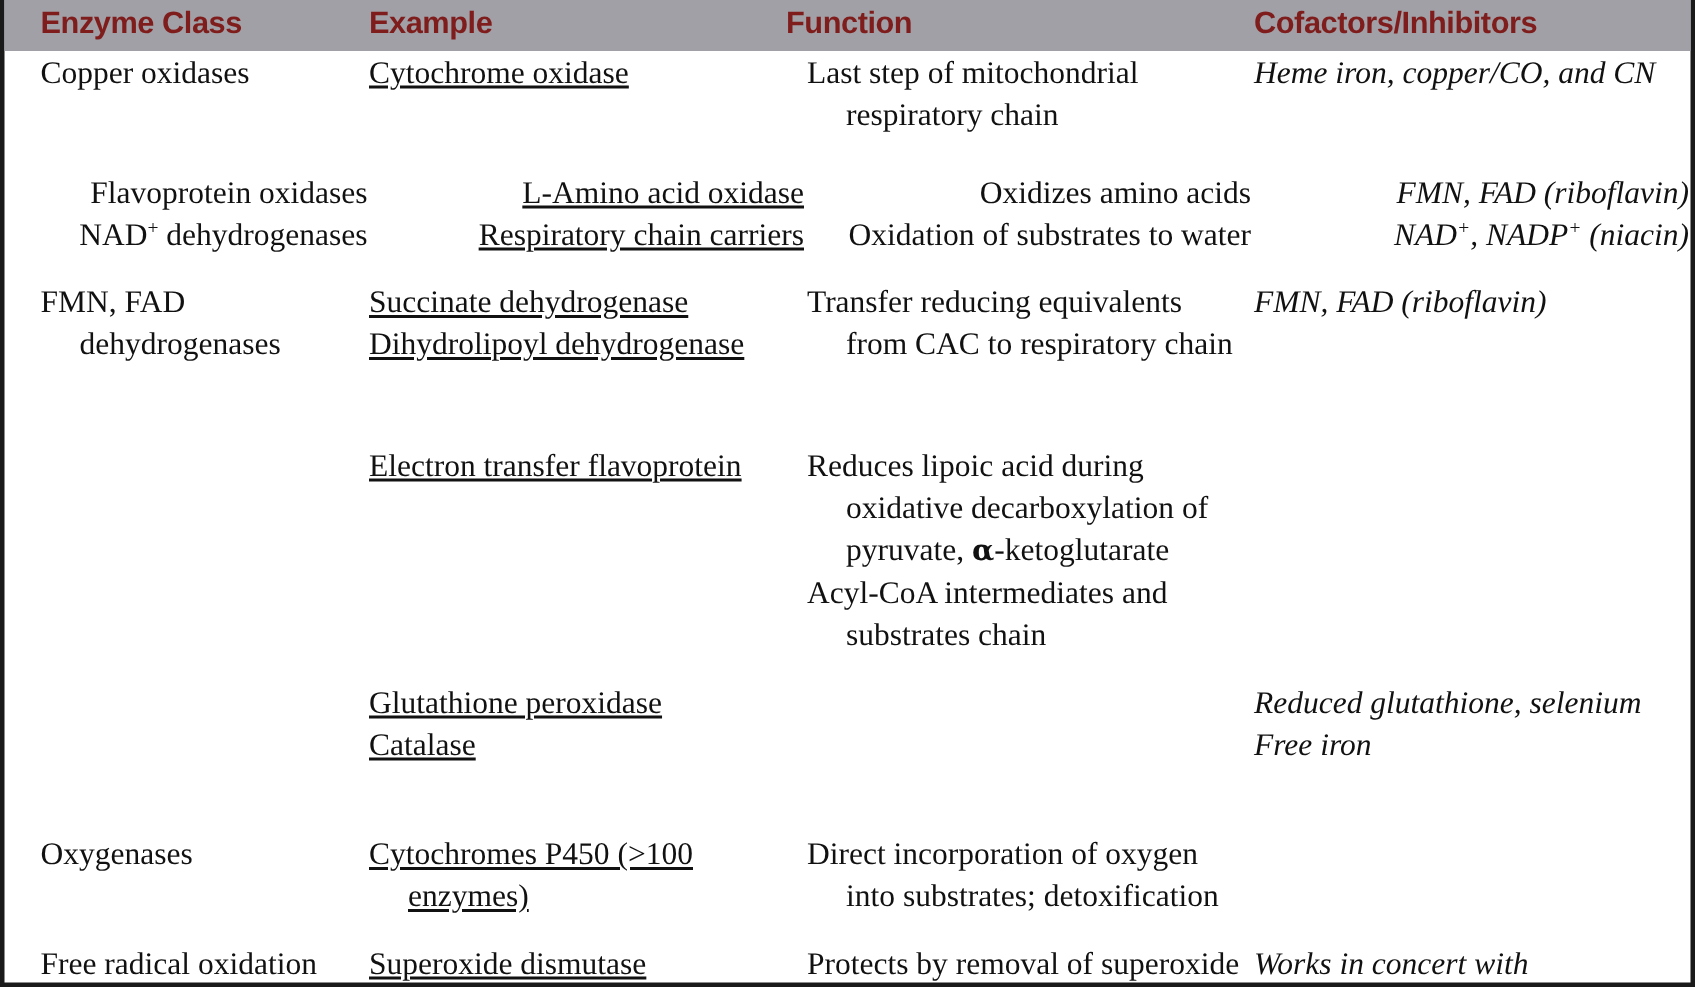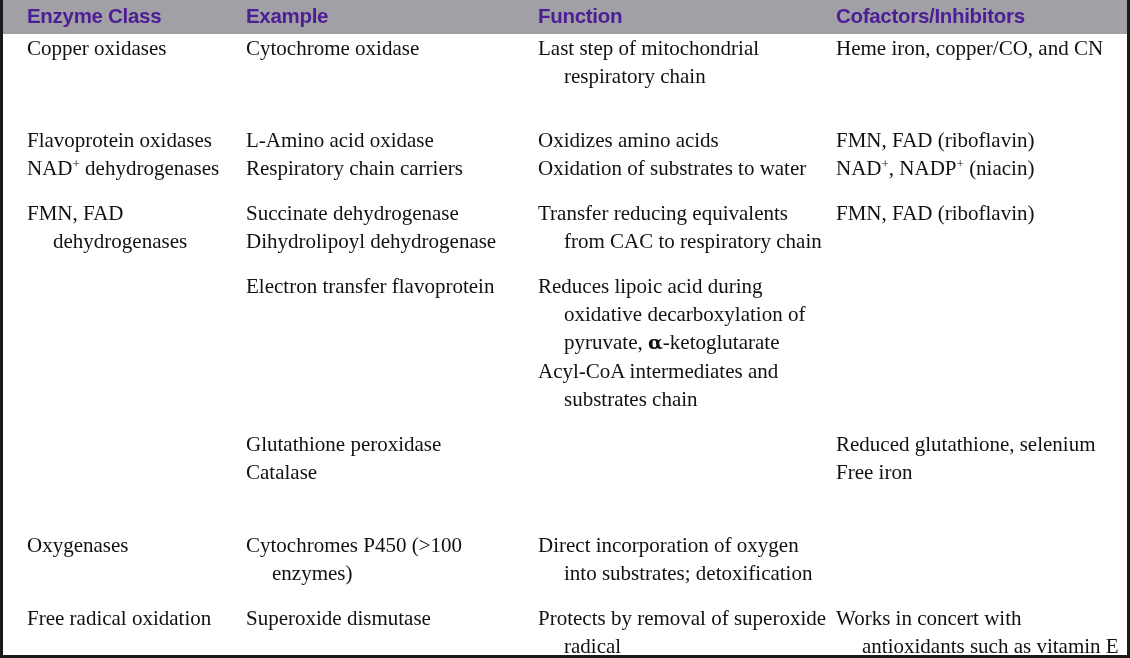--- a/index.html
+++ b/index.html
@@ -30,21 +30,21 @@
     background: #a0a0a6;
     box-sizing: border-box;
   }
   .header-band .hcell {
     position: absolute;
     top: 4px;
     font-family: "Liberation Sans", "DejaVu Sans", sans-serif;
     font-weight: bold;
     font-size: 20.5px;
     letter-spacing: -0.3px;
-    color: #4c1d95;
+    color: #7f1d1d;
     white-space: nowrap;
   }
   .grid {
     position: absolute;
     left: 0;
     top: 34px;
     right: 0;
     bottom: 0;
   }
   .row {
@@ -57,62 +57,62 @@
     font-size: 21px;
     line-height: 28px;
     color: #111111;
   }
   .cell p {
     margin: 0;
     padding-left: 26px;
     text-indent: -26px;
   }
   .c1 { left: 24px;  width: 218px; }
-  .c2 { left: 243px; width: 290px; }
+  .c2 { left: 243px; width: 290px; text-decoration: underline; }
   .c3 { left: 535px; width: 296px; }
-  .c4 { left: 833px; width: 290px; }
+  .c4 { left: 833px; width: 290px; font-style: italic; }
   sup {
     font-size: 0.62em;
     vertical-align: 0.52em;
     line-height: 0;
   }
   .alpha {
     font-family: "DejaVu Serif", serif;
     font-weight: bold;
     font-size: 0.92em;
   }
 </style>
 </head>
 <body>
 
 <div id="table-figure">
 
   <div class="header-band">
     <div class="hcell" style="left:27px">Enzyme Class</div>
     <div class="hcell" style="left:246px">Example</div>
-    <div class="hcell" style="left:538px">Function</div>
+    <div class="hcell" style="left:524px">Function</div>
     <div class="hcell" style="left:836px">Cofactors/Inhibitors</div>
   </div>
 
   <div class="grid" id="grid">
-      <div class="row" style="height: 73px; padding-top: 19px;">
+      <div class="row" style="height: 73px; padding-top: 7px;">
         <div class="cell c1">
           <p>Copper oxidases</p>
         </div>
         <div class="cell c2">
           <p>Cytochrome oxidase</p>
         </div>
         <div class="cell c3">
           <p>Last step of mitochondrial respiratory chain</p>
         </div>
         <div class="cell c4">
           <p>Heme iron, copper/CO, and CN</p>
         </div>
       </div>
-      <div class="row" style="height: 73px;">
+      <div class="row" style="height: 73px; text-align: right;">
         <div class="cell c1">
           <p>Flavoprotein oxidases</p>
           <p>NAD<sup>+</sup> dehydrogenases</p>
         </div>
         <div class="cell c2">
           <p>L-Amino acid oxidase</p>
           <p>Respiratory chain carriers</p>
         </div>
         <div class="cell c3">
           <p>Oxidizes amino acids</p>
@@ -131,21 +131,21 @@
           <p>Succinate dehydrogenase</p>
           <p>Dihydrolipoyl dehydrogenase</p>
         </div>
         <div class="cell c3">
           <p>Transfer reducing equivalents from CAC to respiratory chain</p>
         </div>
         <div class="cell c4">
           <p>FMN, FAD (riboflavin)</p>
         </div>
       </div>
-      <div class="row" style="height: 158px;">
+      <div class="row" style="height: 158px; margin-top: 36px;">
         <div class="cell c1"></div>
         <div class="cell c2">
           <p>Electron transfer flavoprotein</p>
         </div>
         <div class="cell c3">
           <p>Reduces lipoic acid during oxidative decarboxylation of pyruvate, <span class="alpha">α</span>-ketoglutarate</p>
           <p>Acyl-CoA intermediates and substrates chain</p>
         </div>
         <div class="cell c4"></div>
       </div>

